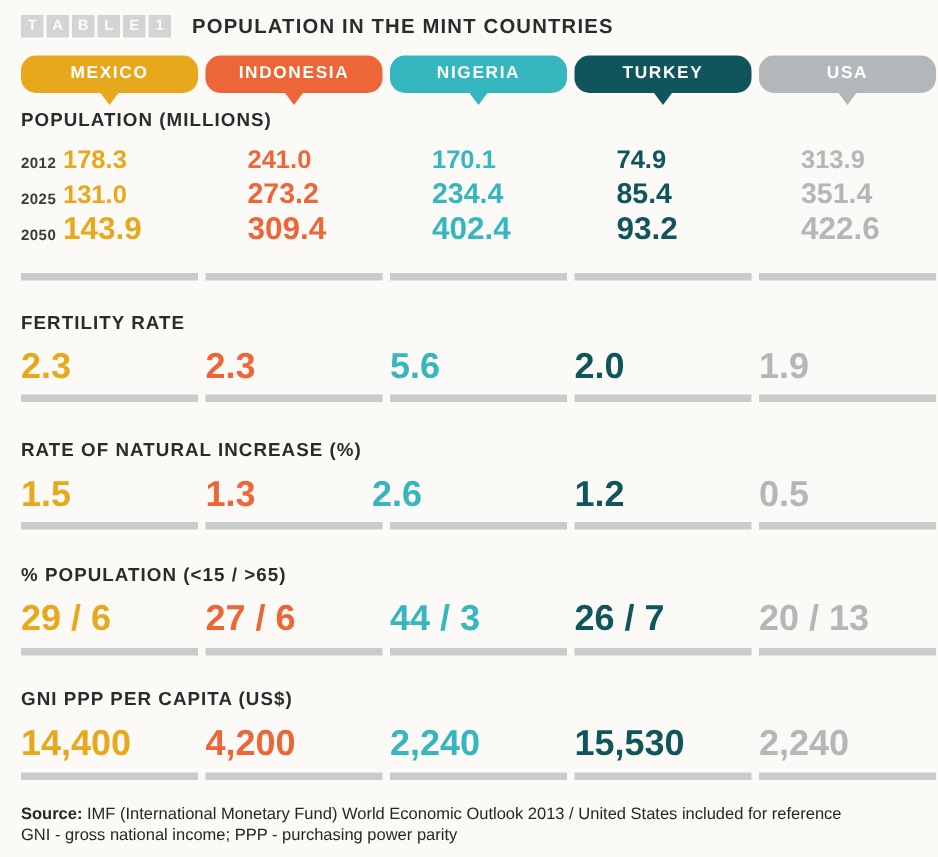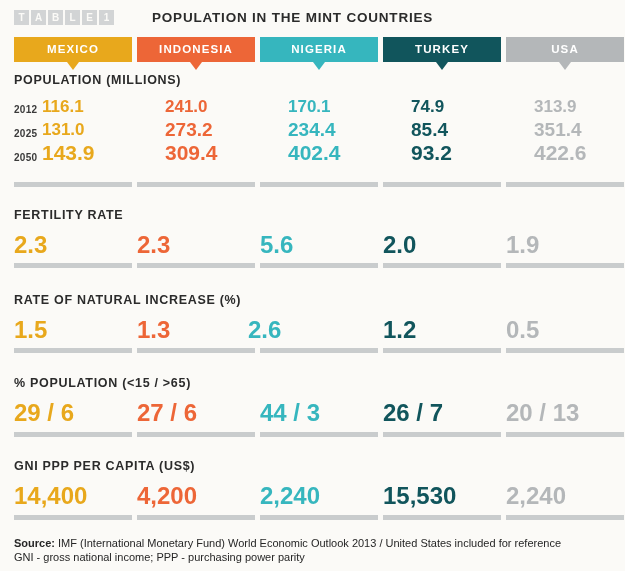--- a/index.html
+++ b/index.html
@@ -45,39 +45,39 @@
     font-weight: bold;
     line-height: 15px;
     text-align: center;
     letter-spacing: 0;
   }
   .header-title {
     font-size: 13.5px;
     font-weight: bold;
     color: #2b2b2b;
     letter-spacing: 0.8px;
-    margin-left: 24px;
   }
 
   
   .tabs {
     position: absolute;
     left: 14px; top: 37px;
     width: 600px; height: 33px;
   }
   .tab {
     position: absolute;
     top: 0;
     height: 25px;
     line-height: 25px;
     text-align: center;
     color: #ffffff;
     font-size: 11.5px;
     font-weight: bold;
     letter-spacing: 1.1px;
+    border-radius: 10px;
   }
   .tab .ptr {
     position: absolute;
     left: 50%;
     top: 25px;
     margin-left: -6px;
     width: 0; height: 0;
     border-left: 6px solid transparent;
     border-right: 6px solid transparent;
     border-top: 8px solid currentColor;
@@ -150,21 +150,21 @@
       <div class="tab" style="left: 123px; width: 118px; background: rgb(237, 102, 55); color: rgb(237, 102, 55);"><span style="color: rgb(255, 255, 255);">INDONESIA</span><span class="ptr"></span></div>
       <div class="tab" style="left: 246px; width: 118px; background: rgb(54, 182, 190); color: rgb(54, 182, 190);"><span style="color: rgb(255, 255, 255);">NIGERIA</span><span class="ptr"></span></div>
       <div class="tab" style="left: 369px; width: 118px; background: rgb(17, 85, 92); color: rgb(17, 85, 92);"><span style="color: rgb(255, 255, 255);">TURKEY</span><span class="ptr"></span></div>
       <div class="tab" style="left: 492px; width: 118px; background: rgb(180, 183, 185); color: rgb(180, 183, 185);"><span style="color: rgb(255, 255, 255);">USA</span><span class="ptr"></span></div>
     </div>
 
   <div id="sections-host">
       <div class="section" style="top: 0px;">
         <div class="sec-label" style="top: 73px;">POPULATION (MILLIONS)</div>
         <div class="year" style="top: 104px;">2012</div>
-        <div class="val" style="left: 42px; top: 97px; font-size: 17px; line-height: 19px; color: rgb(232, 168, 28);">116.1</div>
+        <div class="val" style="left: 42px; top: 97px; font-size: 17px; line-height: 19px; color: rgb(232, 168, 28);">178.3</div>
         <div class="val" style="left: 165px; top: 97px; font-size: 17px; line-height: 19px; color: rgb(237, 102, 55);">241.0</div>
         <div class="val" style="left: 288px; top: 97px; font-size: 17px; line-height: 19px; color: rgb(54, 182, 190);">170.1</div>
         <div class="val" style="left: 411px; top: 97px; font-size: 17px; line-height: 19px; color: rgb(17, 85, 92); text-align: right;">74.9</div>
         <div class="val" style="left: 534px; top: 97px; font-size: 17px; line-height: 19px; color: rgb(180, 183, 185);">313.9</div>
         <div class="year" style="top: 128px;">2025</div>
         <div class="val" style="left: 42px; top: 119px; font-size: 17px; line-height: 21px; color: rgb(232, 168, 28);">131.0</div>
         <div class="val" style="left: 165px; top: 119px; font-size: 19px; line-height: 21px; color: rgb(237, 102, 55);">273.2</div>
         <div class="val" style="left: 288px; top: 119px; font-size: 19px; line-height: 21px; color: rgb(54, 182, 190);">234.4</div>
         <div class="val" style="left: 411px; top: 119px; font-size: 19px; line-height: 21px; color: rgb(17, 85, 92);">85.4</div>
         <div class="val" style="left: 534px; top: 119px; font-size: 19px; line-height: 21px; color: rgb(180, 183, 185);">351.4</div>

